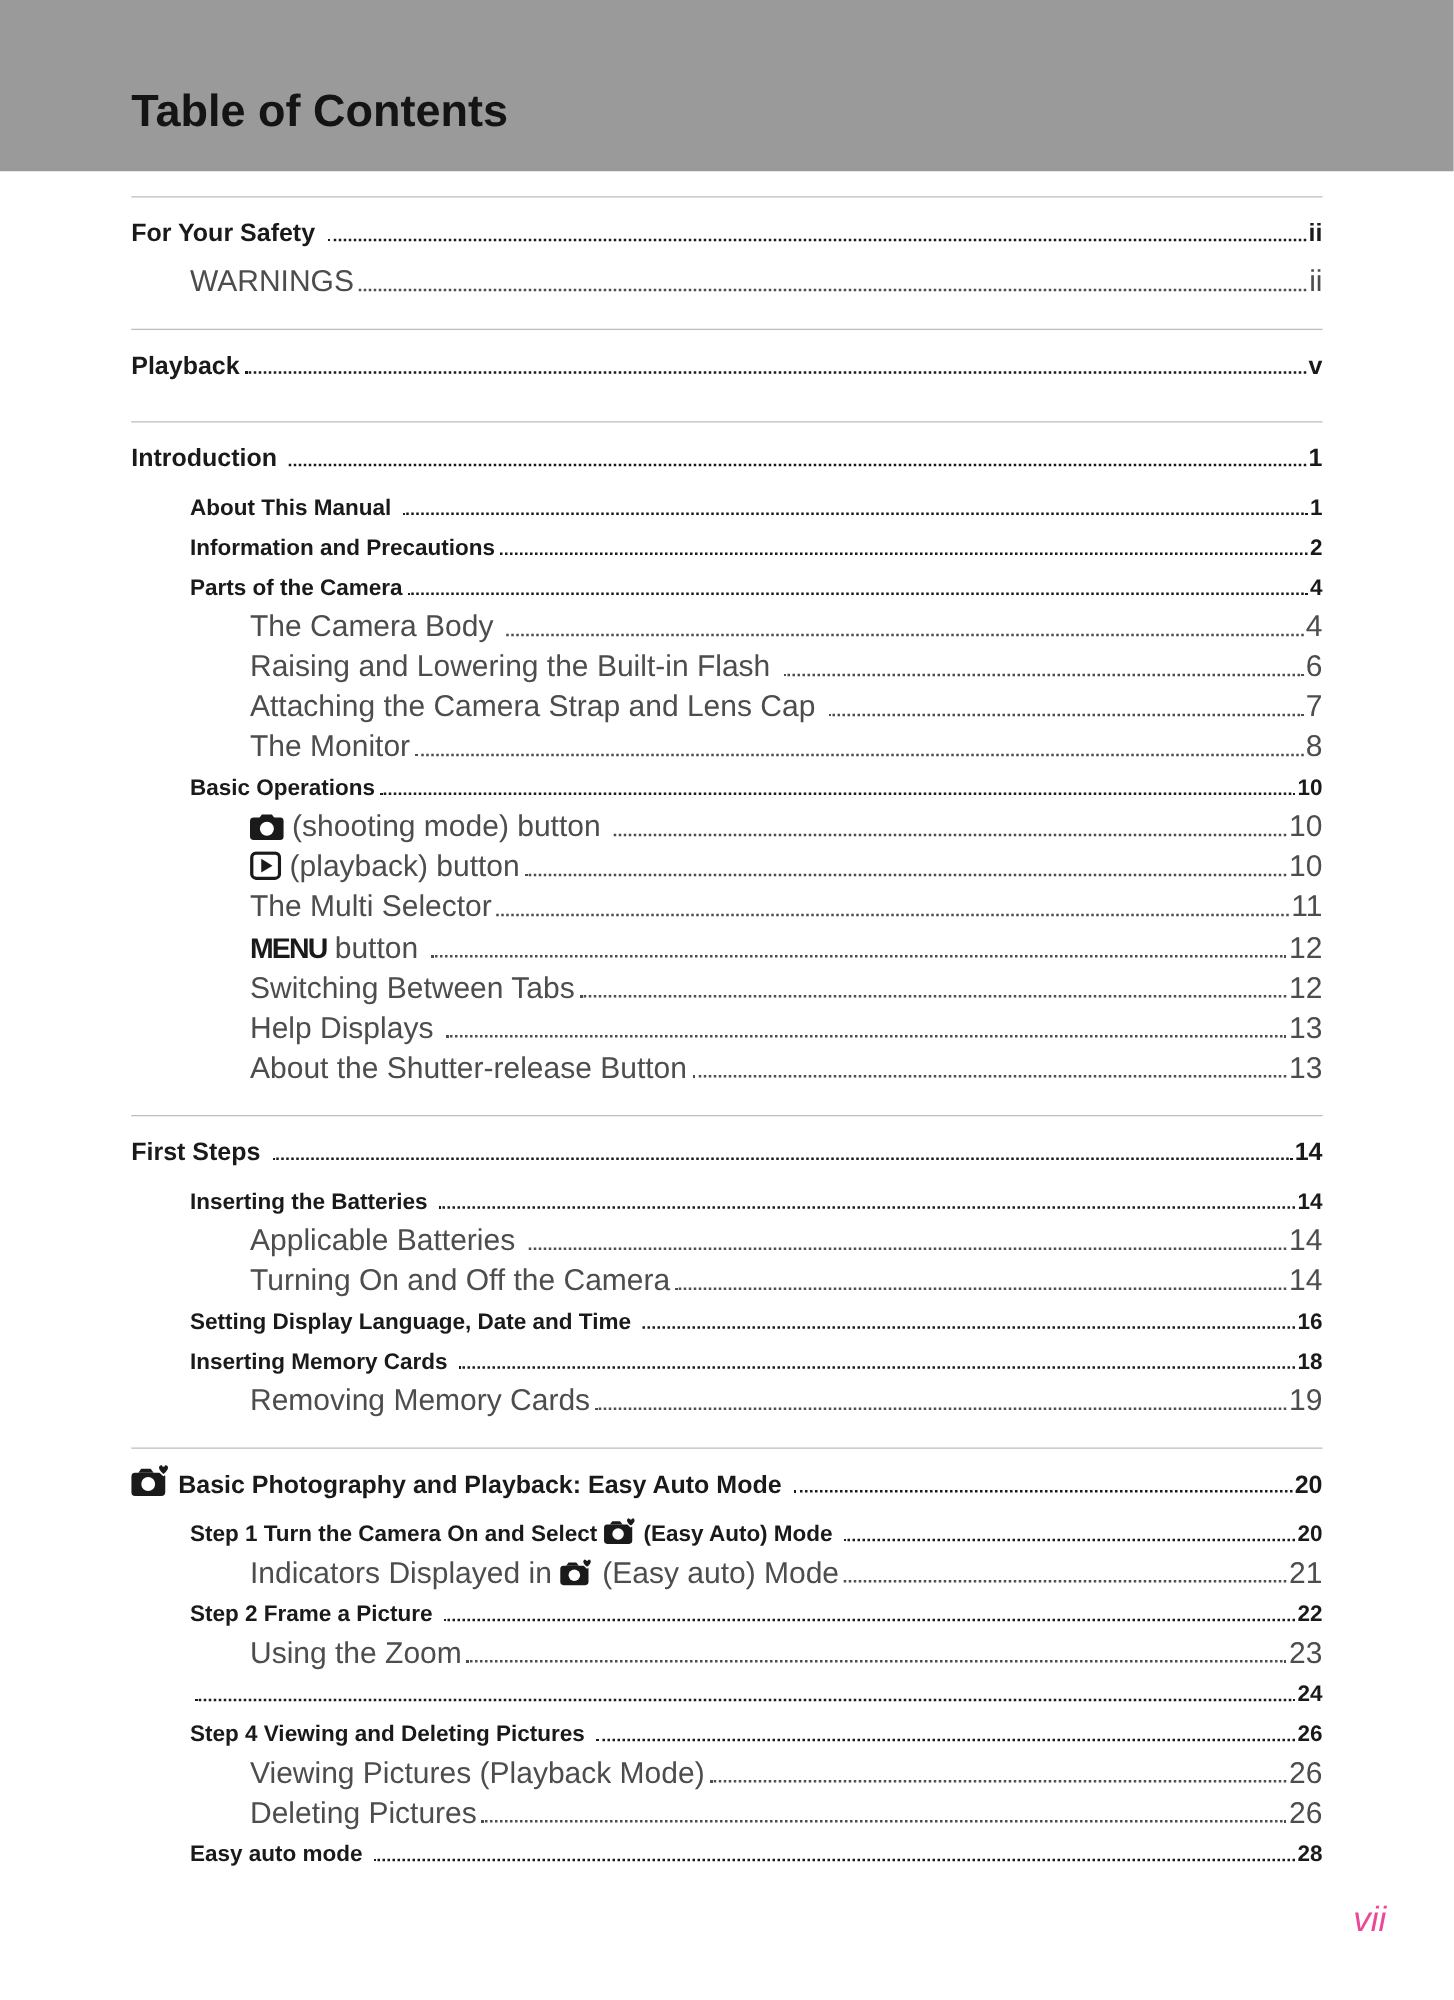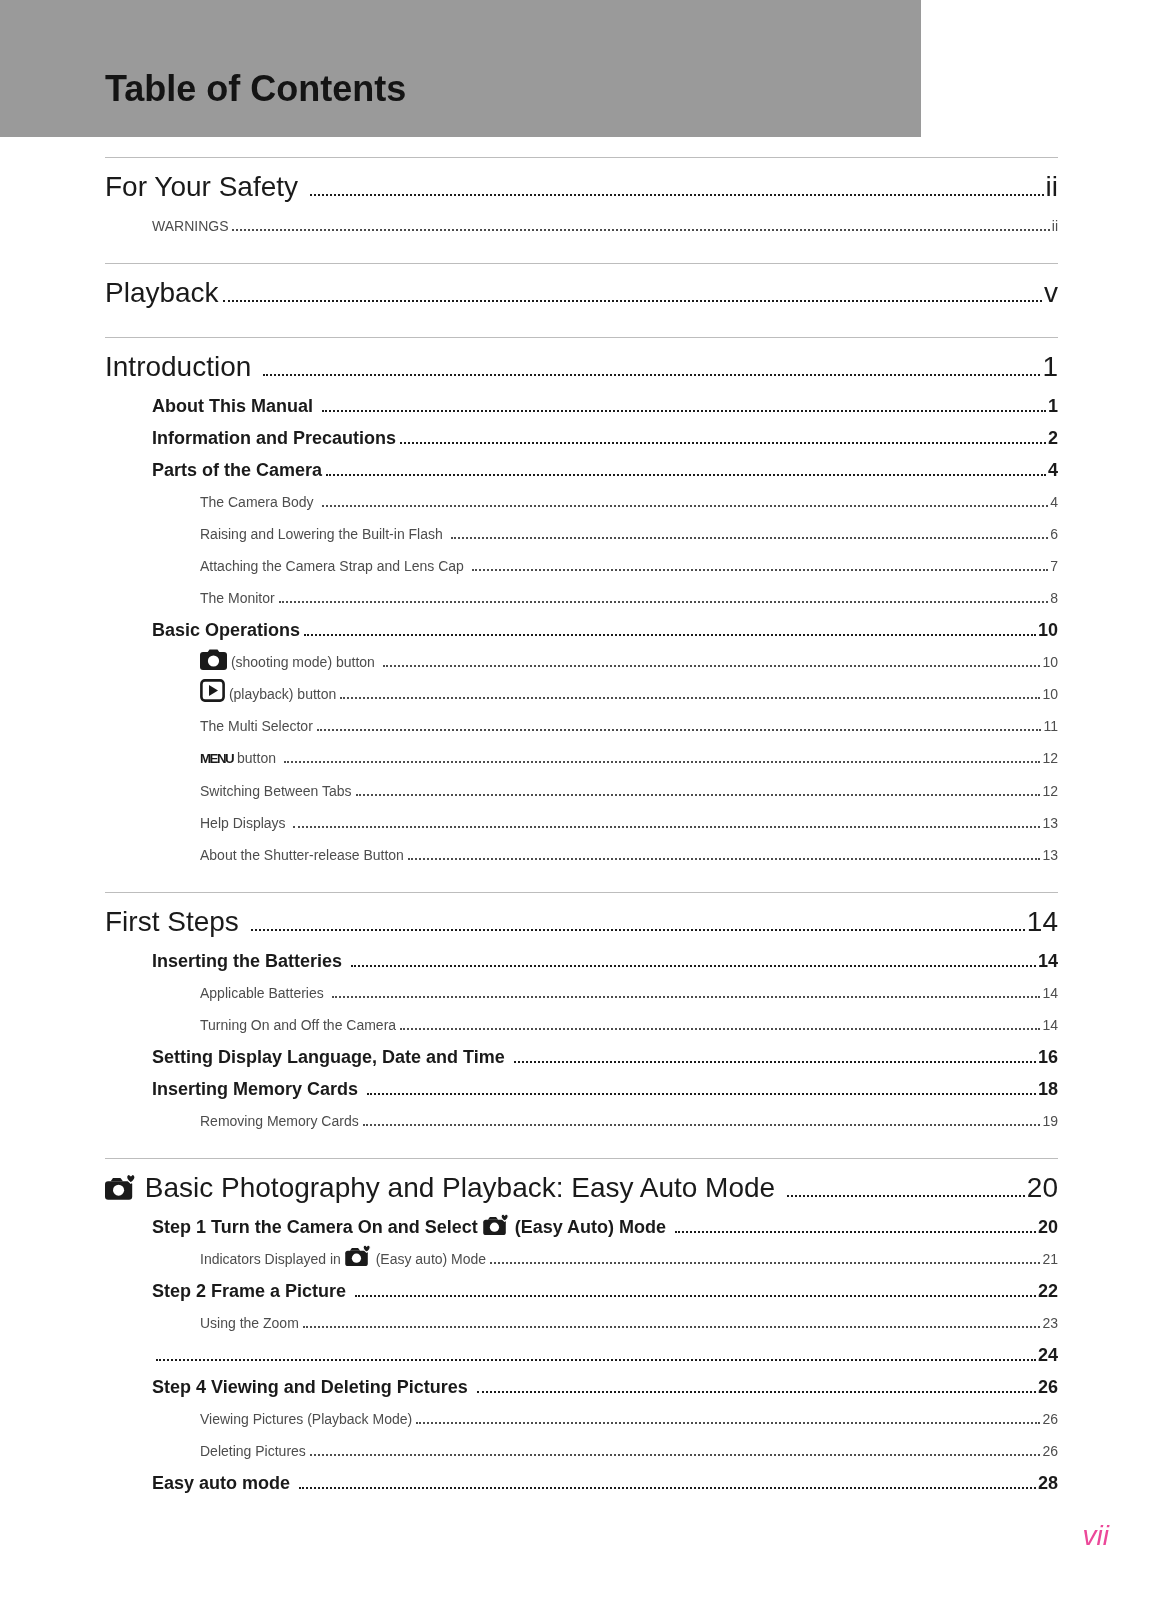--- a/index.html
+++ b/index.html
@@ -2,32 +2,32 @@
 <html><head>
 <meta charset="utf-8">
 <style>
   html,body { margin:0; padding:0; }
   body {
     width:1163px; height:1600px; position:relative; overflow:hidden;
     background:#ffffff; color:var(--text-primary,#1a1a1a);
     font-family:"Liberation Sans", sans-serif;
   }
   .band {
-    width:921px; height:137px; background:var(--header-bg,#9a9a9a);
+    width:1163px; height:137px; background:var(--header-bg,#9a9a9a);
     box-sizing:border-box; padding:68px 0 0 105px;
   }
   .band h1 { margin:0; font-size:36px; font-weight:bold; color:#141414; letter-spacing:0; }
 
   .toc { position:absolute; left:105px; top:157px; width:953px; }
   .section { border-top:1px solid var(--rule,#bdbdbd); padding:9px 0 21px 0; }
 
   .row { display:flex; align-items:baseline; }
-  .row.st1 { font-size:28px; line-height:40px; font-weight:400; color:var(--text-primary,#1a1a1a); margin-bottom:3px; }
+  .row.st1 { font-size:20px; line-height:40px; font-weight:700; color:var(--text-primary,#1a1a1a); margin-bottom:3px; }
   .row.st2 { font-size:18px; line-height:32px; font-weight:bold; color:var(--text-primary,#1a1a1a); }
-  .row.st3 { font-size:14px; line-height:32px; font-weight:400; color:var(--text-secondary,#4d4d4d); }
+  .row.st3 { font-size:24px; line-height:32px; font-weight:400; color:var(--text-secondary,#4d4d4d); }
   .ind1 { padding-left:47px; }
   .ind2 { padding-left:95px; }
 
   .ttl { white-space:pre; }
   .leader {
     flex:1; min-width:18px; height:2px; align-self:baseline;
     border-bottom:2px dotted currentColor; margin:0 2px 0 4px;
   }
   .st1 .leader { border-bottom-width:2.5px; height:3px; }
   .pgnum { white-space:nowrap; }

